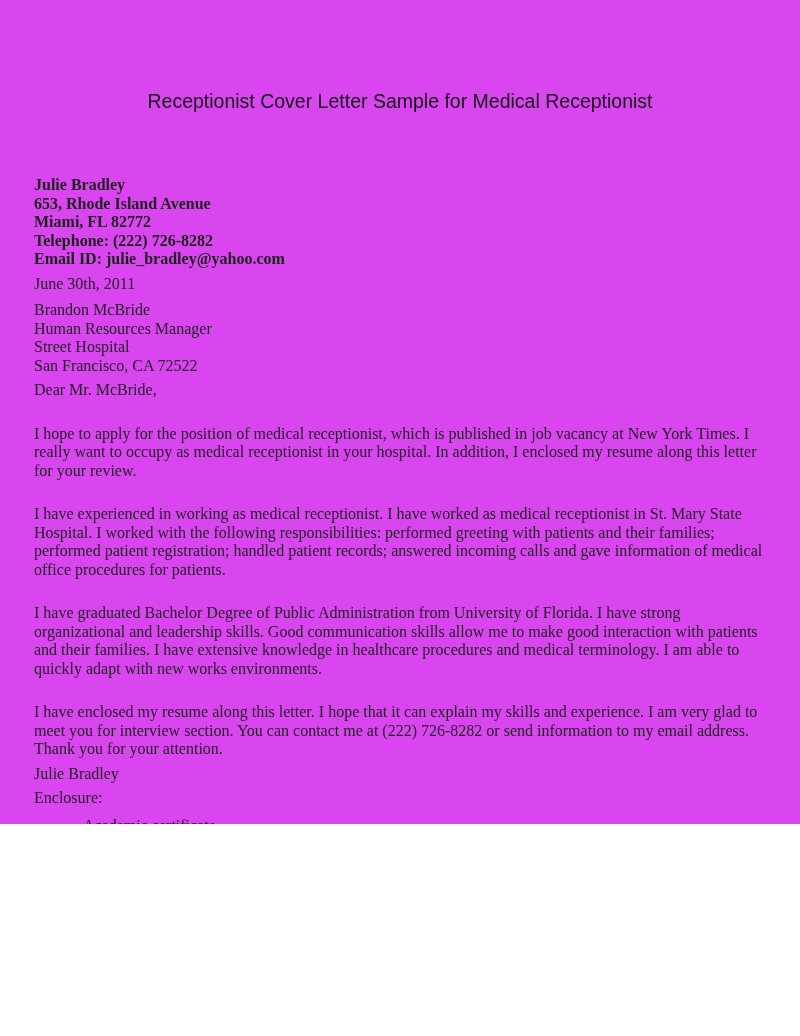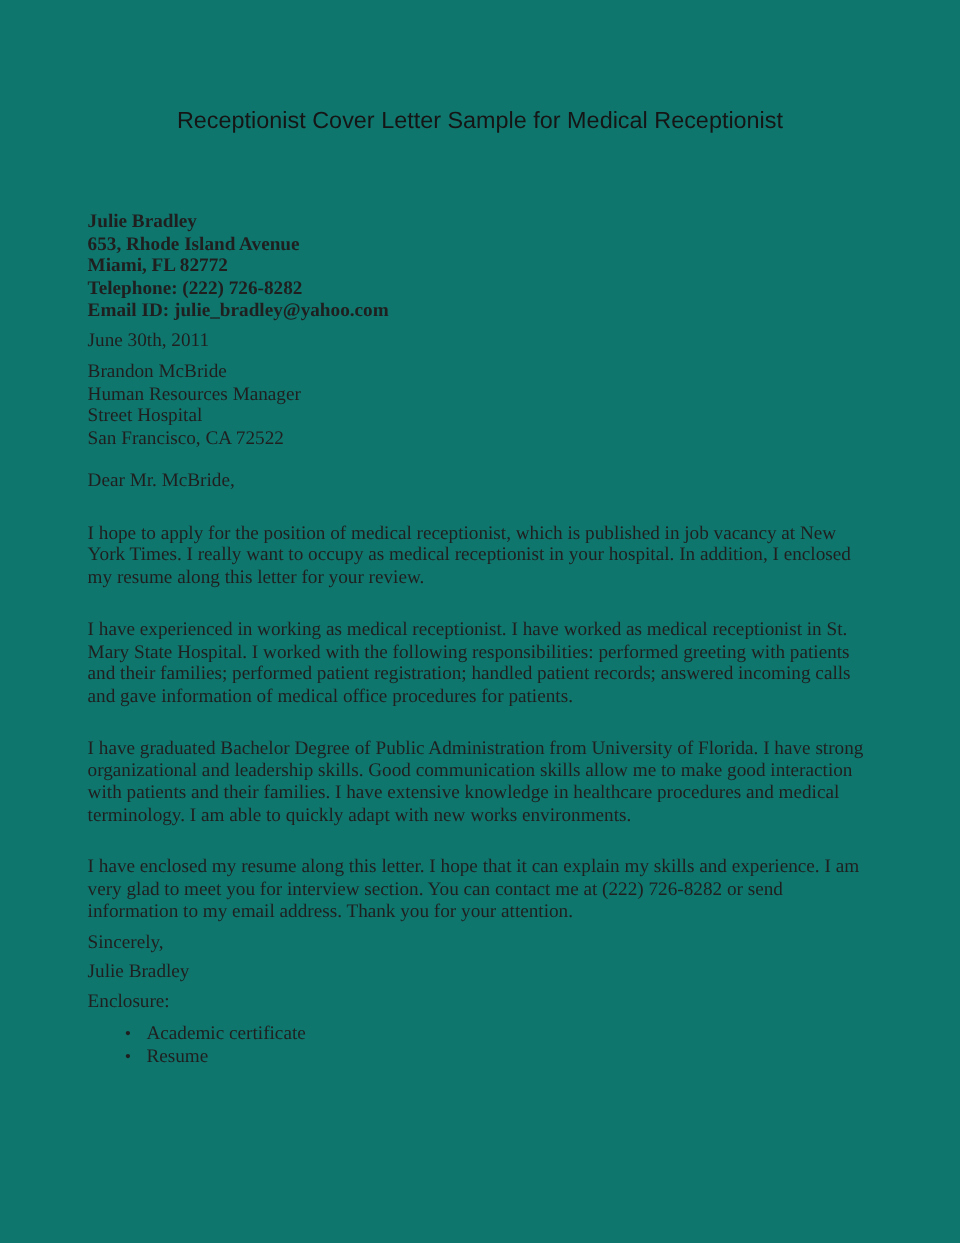--- a/index.html
+++ b/index.html
@@ -4,39 +4,39 @@
 <style>
   html, body { margin: 0; padding: 0; background: #ffffff; }
   body {
     width: 800px; height: 1036px;
     font-family: "Liberation Serif", serif;
     color: #1f1f1f;
     -webkit-font-smoothing: antialiased;
   }
   .page {
     box-sizing: border-box;
-    width: 800px; height: 1036px;
-    padding: 0 73px;
+    width: 800px; height: 824px;
+    padding: 0 34px;
     overflow: hidden;
-    background: #0f766e;
+    background: #d946ef;
   }
   .title {
     font-family: "Liberation Sans", sans-serif;
     font-size: 19.5px;
     line-height: 23px;
     text-align: center;
     padding-top: 90px;
     color: #151515;
     white-space: nowrap;
   }
   .block { font-size: 16px; line-height: 18.5px; }
   .sender { margin-top: 63px; font-weight: bold; }
   .date-line { margin-top: 6px; }
   .recipient { margin-top: 8px; }
-  .salutation { margin-top: 17px; }
+  .salutation { margin-top: 6px; }
   .para { margin-top: 25px; text-align: left; }
   .closing { margin-top: 7px; }
   .signature { margin-top: 6px; }
   .enclosure-label { margin-top: 6px; }
   ul.enclosures {
     margin: 9px 0 0 0;
     padding: 0 0 0 49px;
     list-style: none;
   }
   ul.enclosures li {
@@ -78,21 +78,20 @@
   <div class="block salutation">Dear Mr. McBride,</div>
 
   <div class="block para">I hope to apply for the position of medical receptionist, which is published in job vacancy at New York Times. I really want to occupy as medical receptionist in your hospital. In addition, I enclosed my resume along this letter for your review.</div>
 
   <div class="block para">I have experienced in working as medical receptionist. I have worked as medical receptionist in St. Mary State Hospital. I worked with the following responsibilities: performed greeting with patients and their families; performed patient registration; handled patient records; answered incoming calls and gave information of medical office procedures for patients.</div>
 
   <div class="block para">I have graduated Bachelor Degree of Public Administration from University of Florida. I have strong organizational and leadership skills. Good communication skills allow me to make good interaction with patients and their families. I have extensive knowledge in healthcare procedures and medical terminology. I am able to quickly adapt with new works environments.</div>
 
   <div class="block para">I have enclosed my resume along this letter. I hope that it can explain my skills and experience. I am very glad to meet you for interview section. You can contact me at (222) 726-8282 or send information to my email address. Thank you for your attention.</div>
 
-  <div class="block closing">Sincerely,</div>
 
   <div class="block signature">Julie Bradley</div>
 
   <div class="block enclosure-label">Enclosure:</div>
 
   <ul class="enclosures">
     <li>
       <span class="bullet">•</span>
       <span>Academic certificate</span>
     </li>

